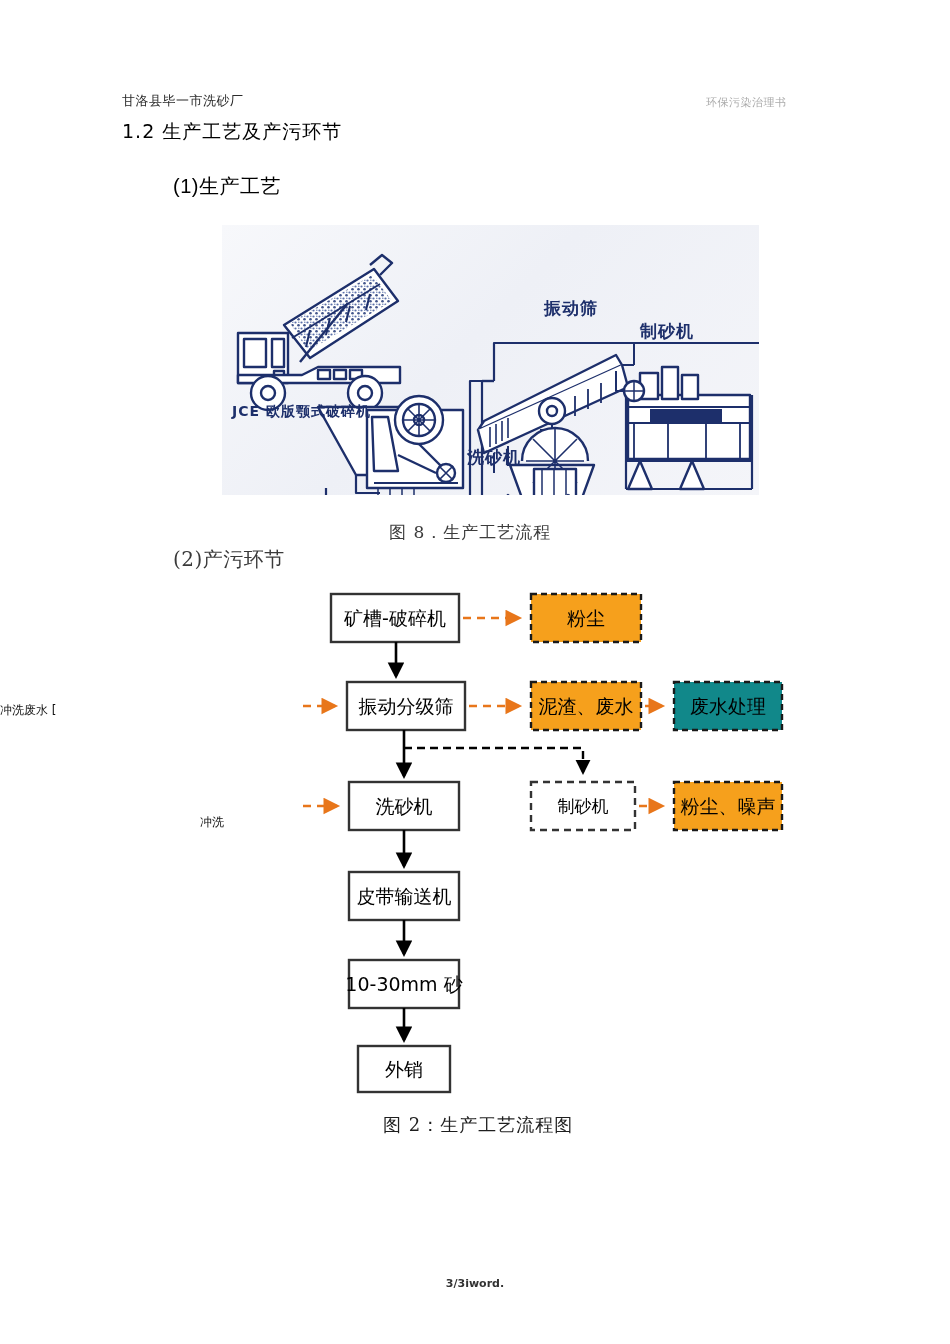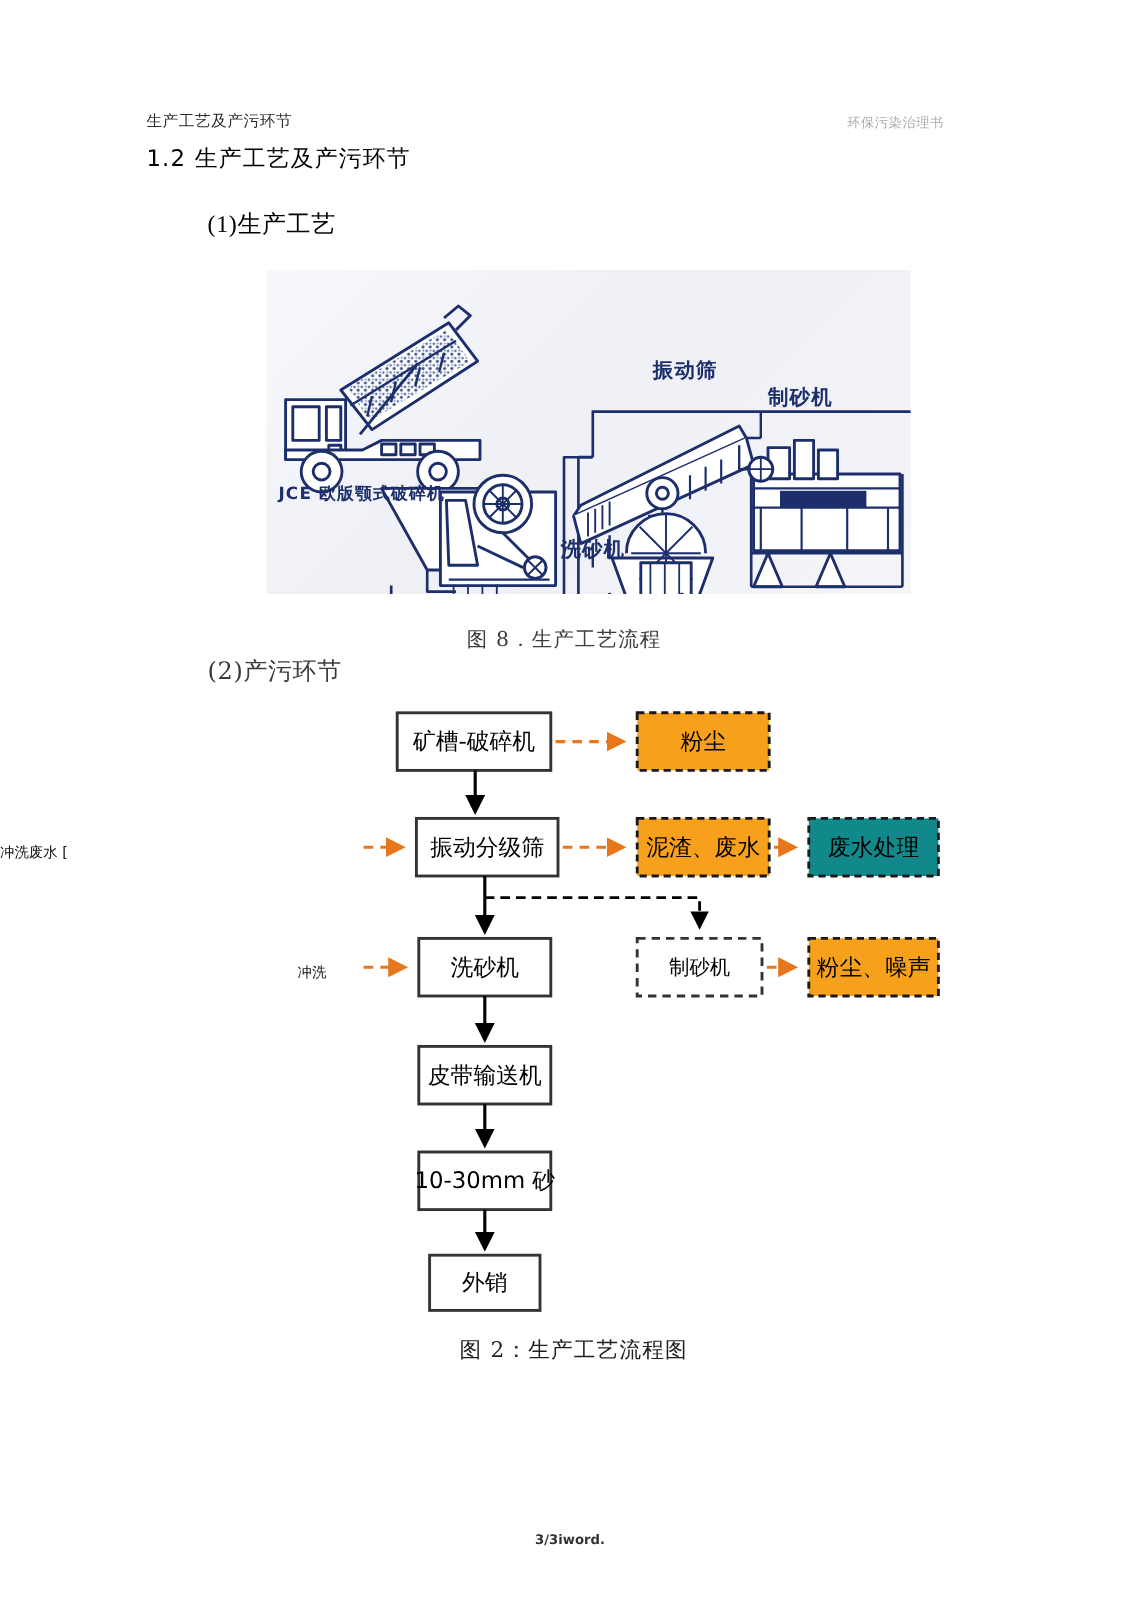--- a/index.html
+++ b/index.html
@@ -49,21 +49,21 @@
     letter-spacing: 1px;
     white-space: nowrap;
   }
   .h-sub1 {
     position: absolute;
     left: 173px;
     top: 173px;
     font-size: 20px;
     letter-spacing: .5px;
     white-space: nowrap;
-    font-family: Liberation Serif, serif;
+    font-family: Liberation Sans, sans-serif;
   }
   .h-sub2 {
     position: absolute;
     left: 173px;
     top: 546px;
     font-size: 20px;
     letter-spacing: .5px;
     white-space: nowrap;
     font-family: "DejaVu Serif", "Liberation Serif", serif;
     color: #3a3a3a;
@@ -141,21 +141,21 @@
     position: absolute;
     font-size: 12px;
     white-space: nowrap;
     color: #111;
     font-family: "DejaVu Sans", "Liberation Sans", sans-serif;
   }
 </style>
 </head>
 <body>
 
-<div class="hdr-left">生产工艺及产污环节</div>
+<div class="hdr-left">甘洛县毕一市洗砂厂</div>
 <div class="hdr-right">环保污染治理书</div>
 
 <div class="h-section">1.2 生产工艺及产污环节</div>
 <div class="h-sub1">(1)生产工艺</div>
 
 <div id="figure1">
   <svg width="537" height="270" viewBox="0 0 537 270" xmlns="http://www.w3.org/2000/svg">
     <defs>
       <pattern id="gravel" width="6" height="6" patternUnits="userSpaceOnUse">
         <rect width="6" height="6" fill="#ffffff"></rect>
@@ -341,18 +341,18 @@
       <line x1="463" y1="58" x2="519" y2="58" marker-end="url(#ah-orange)"></line>
       <line x1="469" y1="146" x2="519" y2="146" marker-end="url(#ah-orange)"></line>
       <line x1="645" y1="146" x2="662" y2="146" marker-end="url(#ah-orange)"></line>
       <line x1="639" y1="246" x2="662" y2="246" marker-end="url(#ah-orange)"></line>
       <line x1="303" y1="146" x2="335" y2="146" marker-end="url(#ah-orange)"></line>
       <line x1="303" y1="246" x2="337" y2="246" marker-end="url(#ah-orange)"></line>
     </g>
   </svg>
 
   <div class="side-label" style="left:0px; top:142px;">冲洗废水  [</div>
-  <div class="side-label" style="left:200px; top:242px;margin-left:48px;">冲洗</div>
+  <div class="side-label" style="left:200px; top:254px;">冲洗</div>
 </div>
 
 <div class="cap2">图 2：生产工艺流程图</div>
 
 <div class="footer">3/3iword.</div>
 
 </body></html>

